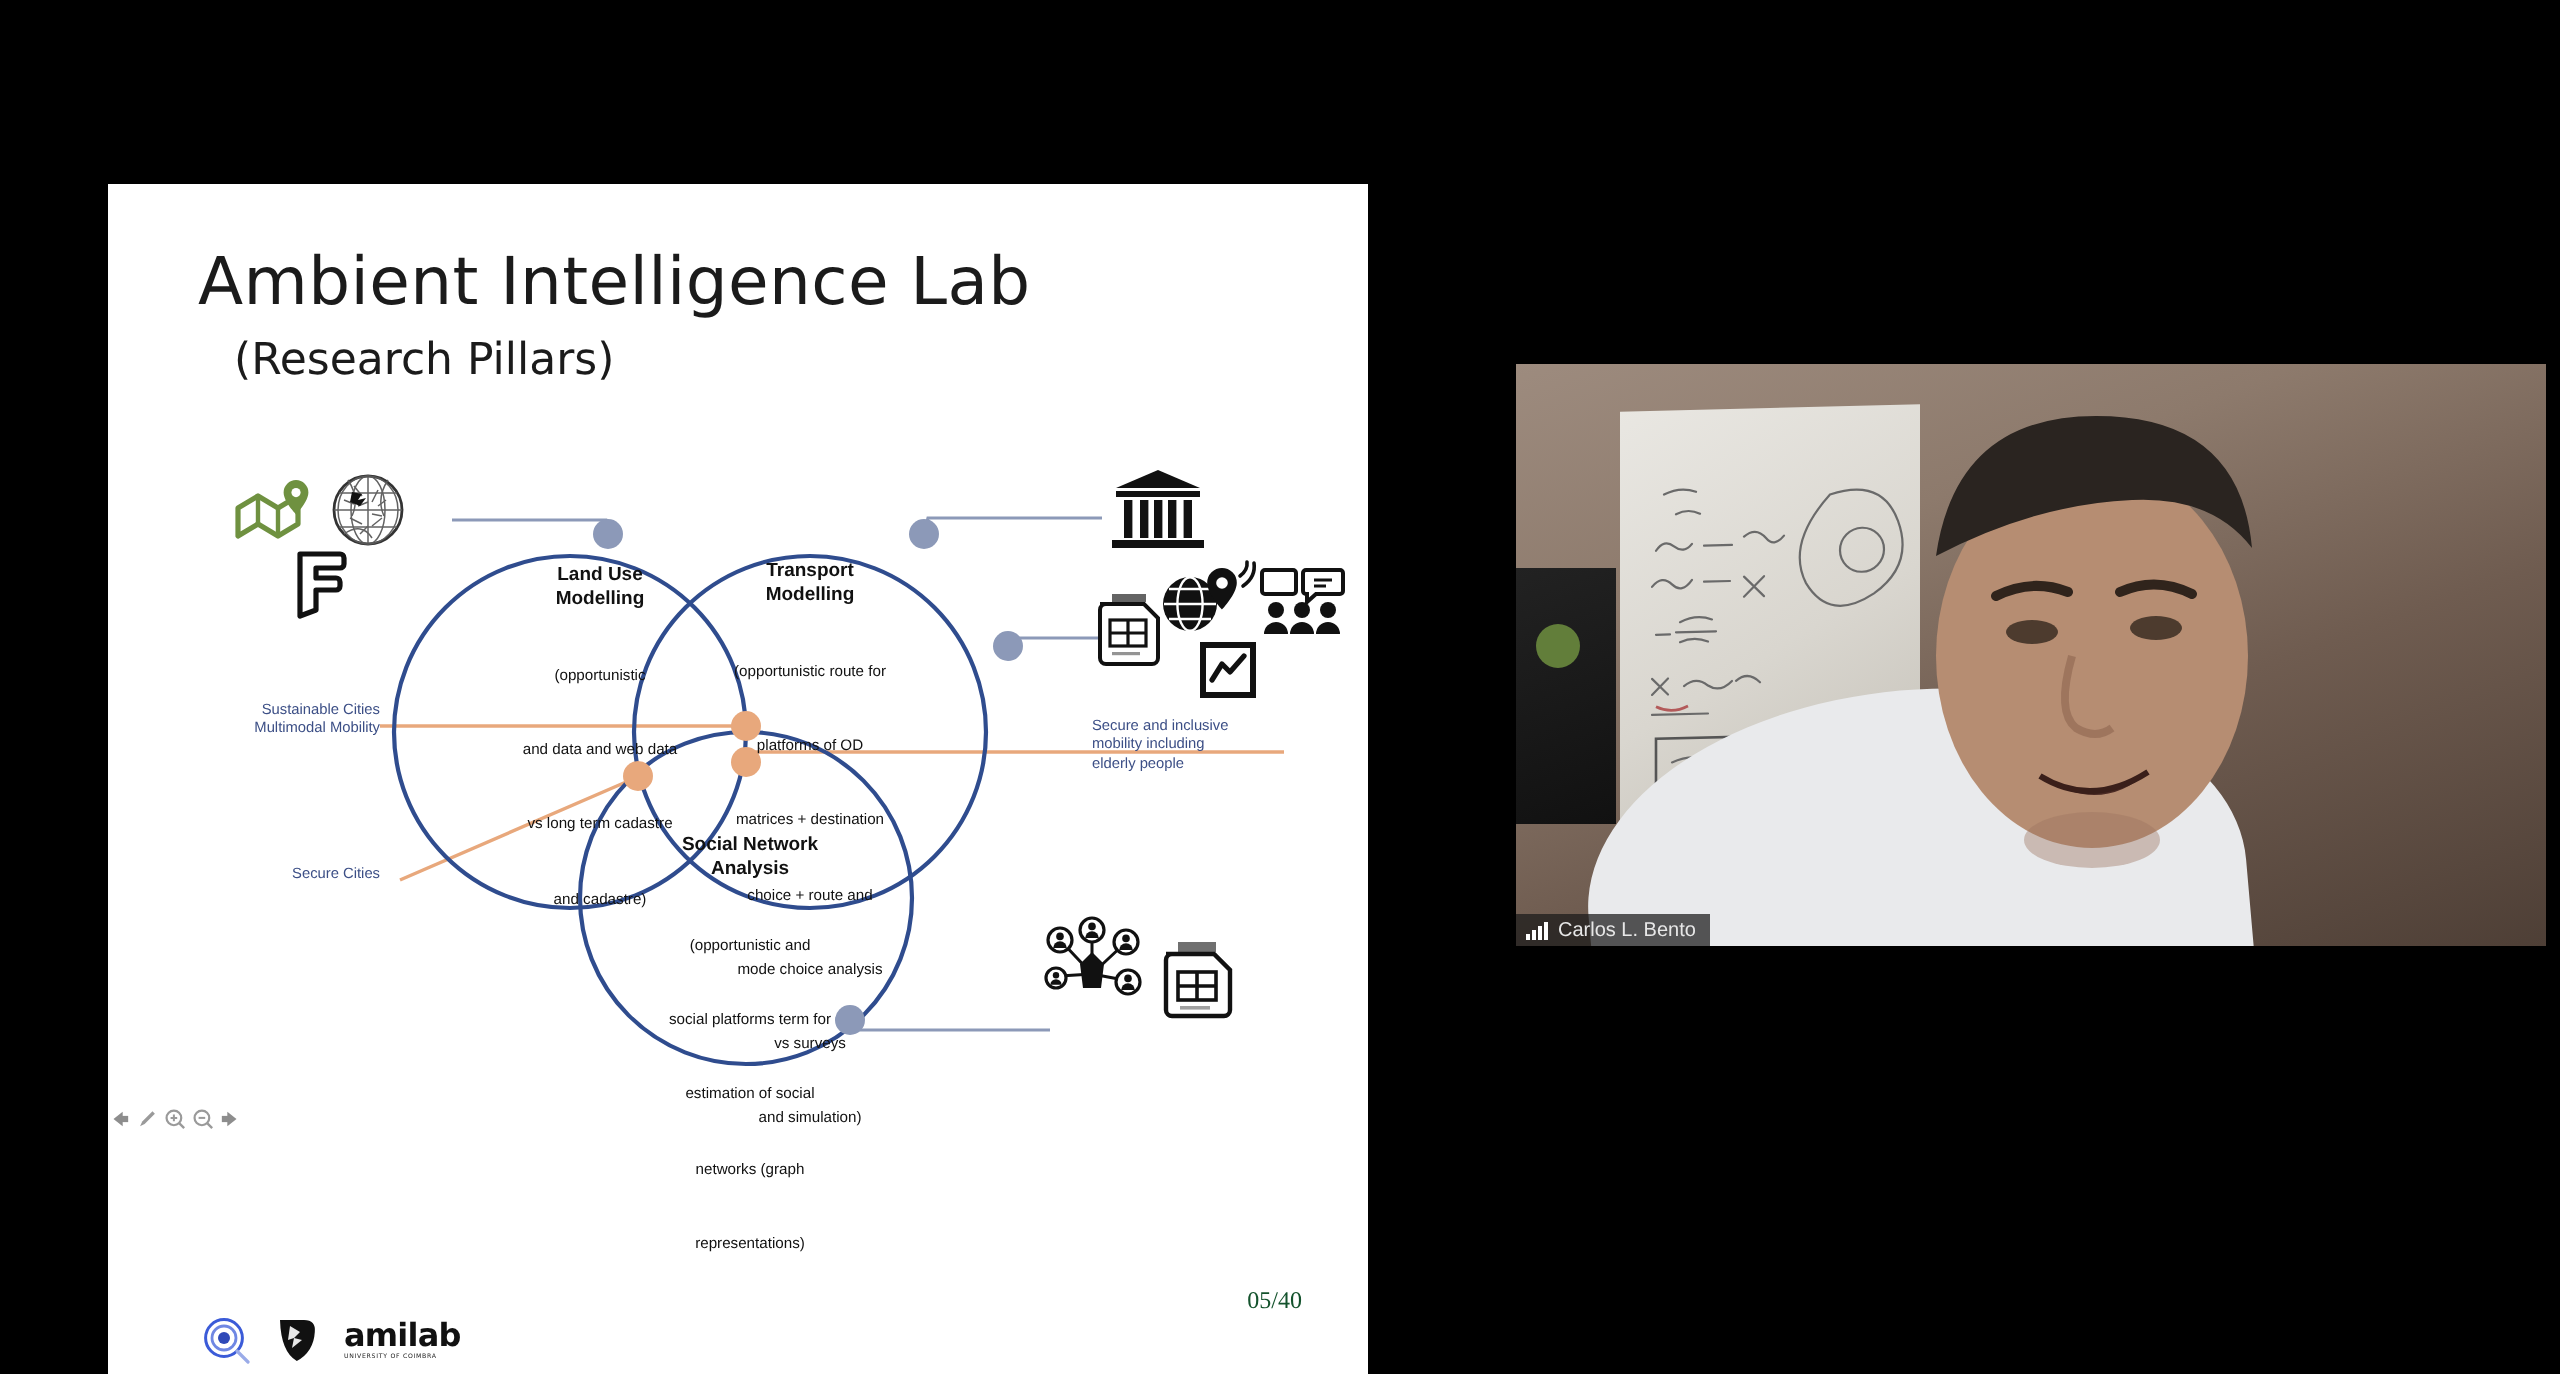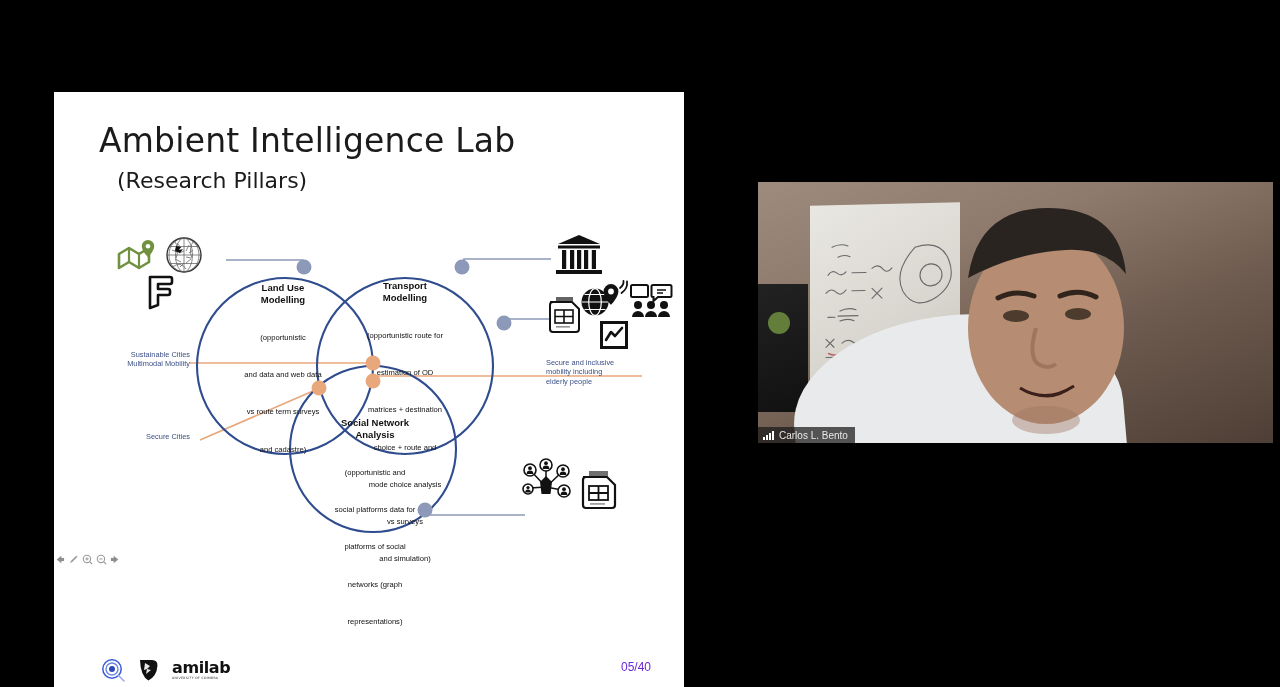--- a/index.html
+++ b/index.html
@@ -27,36 +27,36 @@
           font-family:"Liberation Sans",sans-serif;}
   .vlabel .hd{font-weight:bold;font-size:9.5px;line-height:11.5px;display:block;}
   .vlabel .bd{font-size:7.6px;line-height:9.2px;display:block;margin-top:28px;}
 
   .side{position:absolute;color:#3c4f86;font-size:7.4px;line-height:9.4px;
         font-family:"Liberation Sans",sans-serif;}
   .side.r{text-align:left;}
   .side.l{text-align:right;}
 
   
-  #pagenum{position:absolute;right:33px;bottom:28px;font-size:12px;color:#6d28d9;
-           font-family:Liberation Sans, sans-serif;}
+  #pagenum{position:absolute;right:33px;bottom:44px;font-size:12px;color:#14532d;
+           font-family:Liberation Serif, serif;}
   #logos{position:absolute;left:47px;bottom:20px;display:flex;align-items:center;gap:14px;}
   .wordmark{display:flex;flex-direction:column;line-height:1;}
   .wordmark .w1{font-size:16px;font-weight:bold;color:#111;letter-spacing:-.4px;
                 font-family:"DejaVu Sans",sans-serif;}
   .wordmark .w2{font-size:3.1px;color:#222;letter-spacing:.35px;margin-top:1px;
                 font-family:"DejaVu Sans",sans-serif;}
 
   
   #slide-toolbar{position:absolute;left:54px;top:552px;height:14px;
                  display:flex;align-items:center;gap:3px;z-index:9;}
   #slide-toolbar .tb{width:11px;height:11px;display:block;cursor:pointer;}
 
   
-  #video{position:absolute;left:758px;top:182px;width:515px;height:261px;
+  #video{position:absolute;left:758px;top:182px;width:515px;height:291px;
          overflow:hidden;background:#6b5649;}
   #video .wall{position:absolute;inset:0;
        background:linear-gradient(160deg,#9d8b7e 0%,#8d7a6c 30%,#6f5c50 60%,#4e3f36 100%);}
   #video .board{position:absolute;left:52px;top:22px;width:150px;height:215px;
        background:linear-gradient(150deg,#e9e7e2 0%,#d9d6cf 55%,#c3bfb6 100%);
        transform:skewY(-1.4deg);}
   #video .poster{position:absolute;left:-2px;top:102px;width:52px;height:128px;
        background:linear-gradient(160deg,#222 0%,#111 100%);}
   #video .poster .o{position:absolute;left:12px;top:28px;width:22px;height:22px;
        border-radius:50%;background:#6f8f3f;opacity:.85;}
@@ -227,47 +227,47 @@
 
       <g transform="translate(527,379)">
         <path d="M2 6 h24 l8 8 v20 a3 3 0 0 1 -3 3 H5 a3 3 0 0 1 -3 -3 V9 a3 3 0 0 1 3 -3 z" fill="#fff" stroke="#111" stroke-width="2.2"></path>
         <rect x="8" y="0" width="19" height="5" fill="#111" opacity=".6"></rect>
         <rect x="8" y="15" width="19" height="14" fill="none" stroke="#111" stroke-width="1.8"></rect>
         <path d="M8 22 H27 M17.5 15 V29" stroke="#111" stroke-width="1.8"></path>
         <rect x="9" y="32" width="15" height="1.8" fill="#111" opacity=".4"></rect>
       </g>
     </svg>
 
-    <div class="vlabel" style="left:154px;top:190px;width:150px;">
+    <div class="vlabel" style="left:171px;top:190px;width:150px;">
       <span class="hd">Land Use</span>
       <span class="hd">Modelling</span>
       <span class="bd">(opportunistic</span>
       <span class="bd">and  data and web data</span>
-      <span class="bd">vs route term surveys</span>
+      <span class="bd">vs long term cadastre</span>
       <span class="bd">and cadastre)</span>
     </div>
 
     <div class="vlabel" style="left:284px;top:188px;width:134px;">
       <span class="hd">Transport</span>
       <span class="hd">Modelling</span>
       <span class="bd">(opportunistic route for</span>
-      <span class="bd">estimation of OD</span>
+      <span class="bd">platforms of OD</span>
       <span class="bd">matrices + destination</span>
       <span class="bd">choice + route and</span>
       <span class="bd">mode choice analysis</span>
       <span class="bd">vs surveys</span>
       <span class="bd">and simulation)</span>
     </div>
 
     <div class="vlabel" style="left:248px;top:325px;width:146px;">
       <span class="hd">Social Network</span>
       <span class="hd">Analysis</span>
       <span class="bd">(opportunistic and</span>
-      <span class="bd">social platforms data for</span>
-      <span class="bd">platforms of social</span>
+      <span class="bd">social platforms term for</span>
+      <span class="bd">estimation of social</span>
       <span class="bd">networks (graph</span>
       <span class="bd">representations)</span>
     </div>
 
     <div class="side l" style="left:36px;top:258px;width:100px;text-align:right;">
       <div>Sustainable Cities</div>
       <div>Multimodal Mobility</div>
     </div>
 
     <div class="side l" style="left:46px;top:340px;width:90px;">

